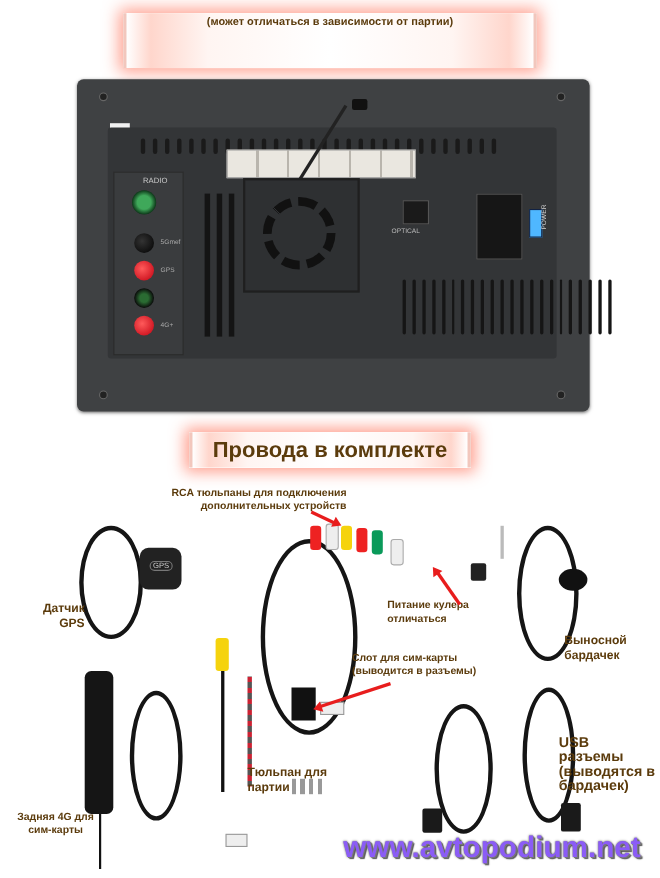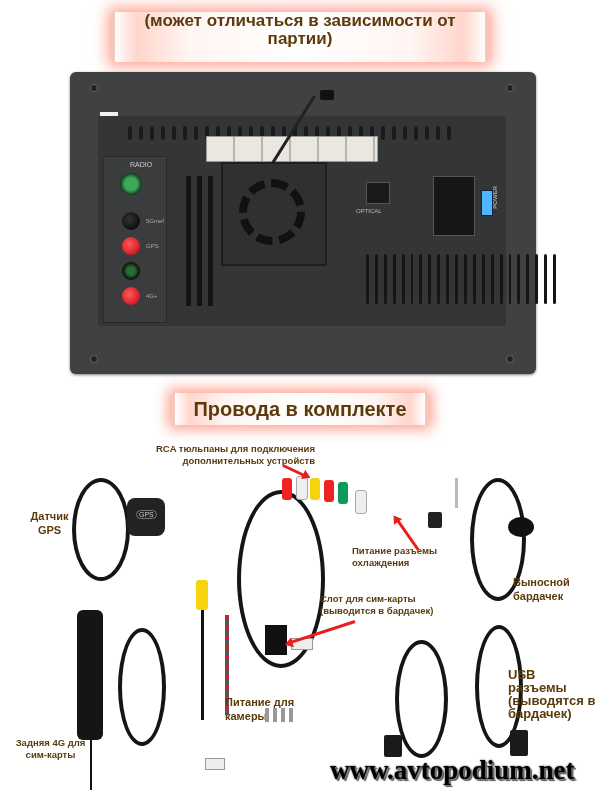--- a/index.html
+++ b/index.html
@@ -2,21 +2,21 @@
 <html><head>
 <meta charset="utf-8">
 <style>
   html, body { margin:0; padding:0; }
   body { width:600px; height:798px; background:#ffffff; position:relative; overflow:hidden; font-family:"Liberation Sans", sans-serif; }
   .banner { position:absolute; left:50%; transform:translateX(-50%); text-align:center; color:#5b3b0c; font-weight:bold;
     background:linear-gradient(90deg, rgba(255,255,255,0) 0%, #ffd6cc 6%, #fff5f2 20%, #ffffff 50%, #fff5f2 80%, #ffd6cc 94%, rgba(255,255,255,0) 100%);
     box-shadow: 0 0 14px 4px rgba(255,80,50,0.55); border-left:3px solid #f2c7bd; border-right:3px solid #f2c7bd; }
   .b1 { top:12px; width:370px; height:50px; }
   .b1 .t1 { font-size:21px; line-height:24px; margin-top:3px; }
-  .b1 .t2 { font-size:17px; line-height:18px; }
+  .b1 .t2 { font-size:10px; line-height:18px; }
   .b2 { top:393px; width:250px; height:32px; font-size:20px; line-height:32px; }
 
   .panel { position:absolute; left:70px; top:72px; width:466px; height:302px; background:#3f4143; border-radius:6px; box-shadow:0 1px 3px rgba(0,0,0,.5); }
   .screw { position:absolute; width:6px; height:6px; border-radius:50%; background:#222; border:1px solid #666; }
   .inner { position:absolute; left:28px; top:44px; width:408px; height:210px; background:#333537; border-radius:3px; }
   .topvents { position:absolute; left:30px; top:10px; width:330px; height:18px; display:flex; gap:7px; }
   .topvents span { width:4px; height:14px; background:#1a1a1a; border-radius:2px; }
   .leftcol { position:absolute; left:5px; top:40px; width:62px; height:165px; background:#3a3c3e; border:1px solid #2a2a2a; }
   .radio-lbl { position:absolute; left:26px; top:4px; font-size:7px; color:#ccc; }
   .jack { position:absolute; left:18px; width:18px; height:18px; border-radius:50%; }
@@ -33,22 +33,22 @@
   .rvents span { width:5px; height:50px; background:#151515; border-radius:2px; }
   .lvents { position:absolute; left:88px; top:60px; width:28px; height:130px; display:flex; gap:6px; }
   .lvents span { width:5px; height:130px; background:#141414; }
 
   .lbl { position:absolute; color:#5b3b0c; font-weight:bold; font-size:11px; line-height:14px; }
   .lbl.small { font-size:9.5px; line-height:12px; }
   .arrow { position:absolute; height:3px; background:#e81d1d; transform-origin:left center; }
   .arrow::after { content:""; position:absolute; right:-4px; top:-4px; border-left:8px solid #e81d1d; border-top:5.5px solid transparent; border-bottom:5.5px solid transparent; }
   .obj { position:absolute; }
   .coil { position:absolute; border:4px solid #151515; border-radius:50%; }
-  .wm { position:absolute; left:330px; top:755px; font-size:27px; font-weight:bold; color:#000000; letter-spacing:0px;
-        text-shadow: 1px 1px 0 #777, 2px 2px 1px #555, 0 0 2px #444; font-family: Liberation Serif, serif; }
+  .wm { position:absolute; left:312px; top:755px; font-size:27px; font-weight:bold; color:#8b5cf6; letter-spacing:0px;
+        text-shadow: 1px 1px 0 #777, 2px 2px 1px #555, 0 0 2px #444; }
 </style>
 </head>
 <body>
 
 <div class="banner b1">
   <div class="t2">(может отличаться в зависимости от партии)</div>
 </div>
 
 <div class="panel">
   <span class="screw" style="left:20px;top:12px"></span>
@@ -154,52 +154,52 @@
 </div>
 
 <div class="banner b2">
   <span>Провода в комплекте</span>
 </div>
 
 <div class="coil" style="left:72px;top:478px;width:50px;height:95px"></div>
 <div class="obj" style="left:127px;top:498px;width:38px;height:38px;background:#222;border-radius:8px">
   <span style="position:absolute;left:9px;top:12px;font-size:7px;color:#ccc;border:1px solid #777;border-radius:6px;padding:0 2px">GPS</span>
 </div>
-<div class="lbl" style="left:22px;top:509px;text-align:center;width:55px">Датчик GPS</div>
+<div class="lbl" style="left:22px;top:546px;text-align:right;width:55px">Датчик GPS</div>
 
 <div class="coil" style="left:237px;top:490px;width:80px;height:170px"></div>
 <div class="obj" style="left:282px;top:478px;width:10px;height:22px;background:#e22;border-radius:3px"></div>
 <div class="obj" style="left:296px;top:476px;width:10px;height:22px;background:#eee;border:1px solid #aaa;border-radius:3px"></div>
 <div class="obj" style="left:310px;top:478px;width:10px;height:22px;background:#f5d30d;border-radius:3px"></div>
 <div class="obj" style="left:324px;top:480px;width:10px;height:22px;background:#e22;border-radius:3px"></div>
 <div class="obj" style="left:338px;top:482px;width:10px;height:22px;background:#0a9a5a;border-radius:3px"></div>
 <div class="obj" style="left:355px;top:490px;width:10px;height:22px;background:#eee;border:1px solid #aaa;border-radius:3px"></div>
 <div class="obj" style="left:265px;top:625px;width:22px;height:30px;background:#111"></div>
 <div class="obj" style="left:291px;top:638px;width:20px;height:10px;background:#eee;border:1px solid #999"></div>
 
 <div class="lbl small" style="left:145px;top:443px;width:170px;text-align:right">RCA тюльпаны для подключения дополнительных устройств</div>
 <div class="arrow" style="left:283px;top:464px;width:26px;transform:rotate(25deg)"></div>
 
-<div class="lbl small" style="left:352px;top:545px;width:90px">Питание разъемы охлаждения</div>
+<div class="lbl small" style="left:352px;top:545px;width:90px">Питание кулера отличаться</div>
 <div class="arrow" style="left:418px;top:548px;width:38px;transform:rotate(-125deg)"></div>
 
-<div class="lbl small" style="left:320px;top:593px;width:135px">Слот для сим-карты (выводится в бардачек)</div>
+<div class="lbl small" style="left:320px;top:593px;width:135px">Слот для сим-карты (выводится в разъемы)</div>
 <div class="arrow" style="left:355px;top:620px;width:70px;transform:rotate(162deg)"></div>
 
 <div class="coil" style="left:470px;top:478px;width:48px;height:115px"></div>
 <div class="obj" style="left:455px;y:0;top:478px;width:3px;height:30px;background:#bbb"></div>
 <div class="obj" style="left:428px;top:512px;width:14px;height:16px;background:#222;border-radius:2px"></div>
 <div class="obj" style="left:508px;top:517px;width:26px;height:20px;background:#111;border-radius:50%"></div>
 <div class="lbl" style="left:513px;top:575px;width:80px">Выносной бардачек</div>
 
 <div class="obj" style="left:196px;top:580px;width:12px;height:30px;background:#f5d30d;border-radius:3px"></div>
 <div class="obj" style="left:201px;top:610px;width:3px;height:110px;background:#111"></div>
 <div class="obj" style="left:225px;top:615px;width:4px;height:100px;background:repeating-linear-gradient(180deg,#c23 0 5px,#555 5px 10px)"></div>
 <div class="obj" style="left:205px;top:758px;width:18px;height:10px;background:#eee;border:1px solid #999"></div>
-<div class="lbl" style="left:225px;top:695px;width:80px">Питание для камеры</div>
+<div class="lbl" style="left:225px;top:695px;width:80px">Тюльпан для партии</div>
 <div class="obj" style="left:265px;top:708px;width:30px;height:14px;background:repeating-linear-gradient(90deg,#999 0 4px,transparent 4px 8px)"></div>
 
 <div class="obj" style="left:77px;top:610px;width:26px;height:130px;background:#151515;border-radius:6px"></div>
 <div class="obj" style="left:90px;top:740px;width:2px;height:50px;background:#111"></div>
 <div class="coil" style="left:118px;top:628px;width:40px;height:110px"></div>
 <div class="lbl small" style="left:8px;top:737px;width:85px;text-align:center">Задняя 4G для сим-карты</div>
 
 <div class="coil" style="left:395px;top:640px;width:45px;height:110px"></div>
 <div class="coil" style="left:475px;top:625px;width:40px;height:115px"></div>
 <div class="obj" style="left:384px;top:735px;width:18px;height:22px;background:#1a1a1a;border-radius:2px"></div>

